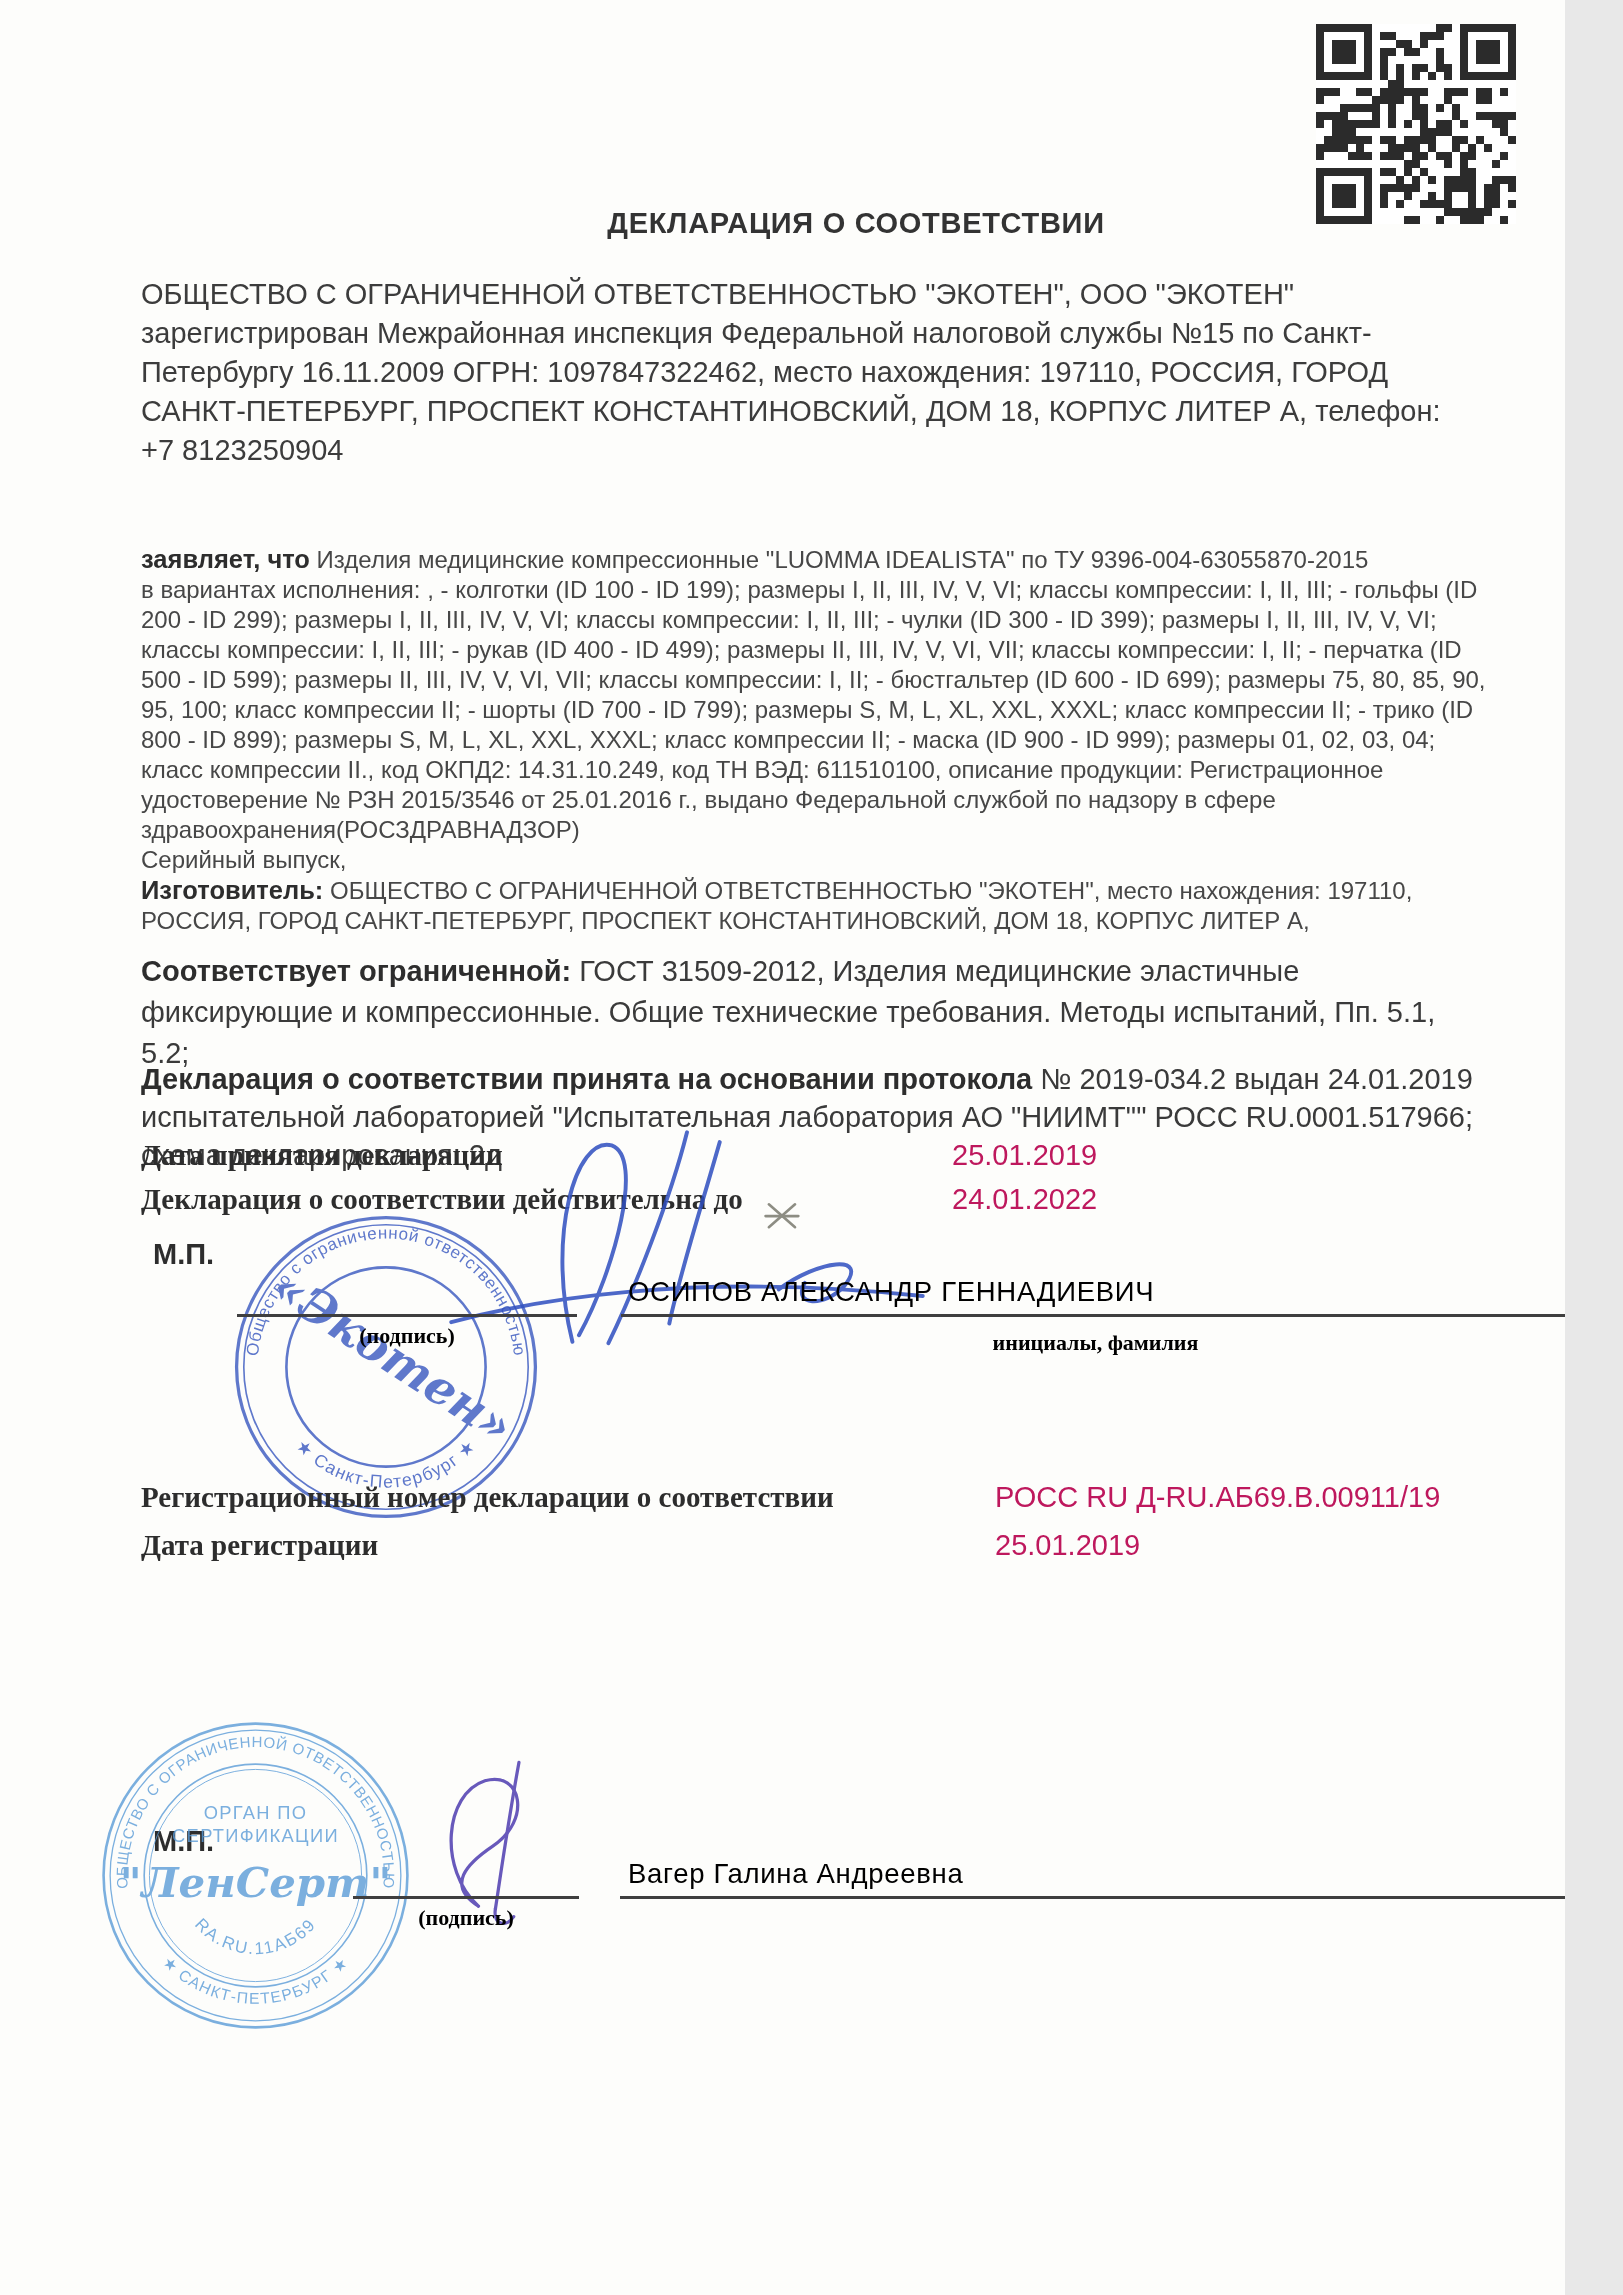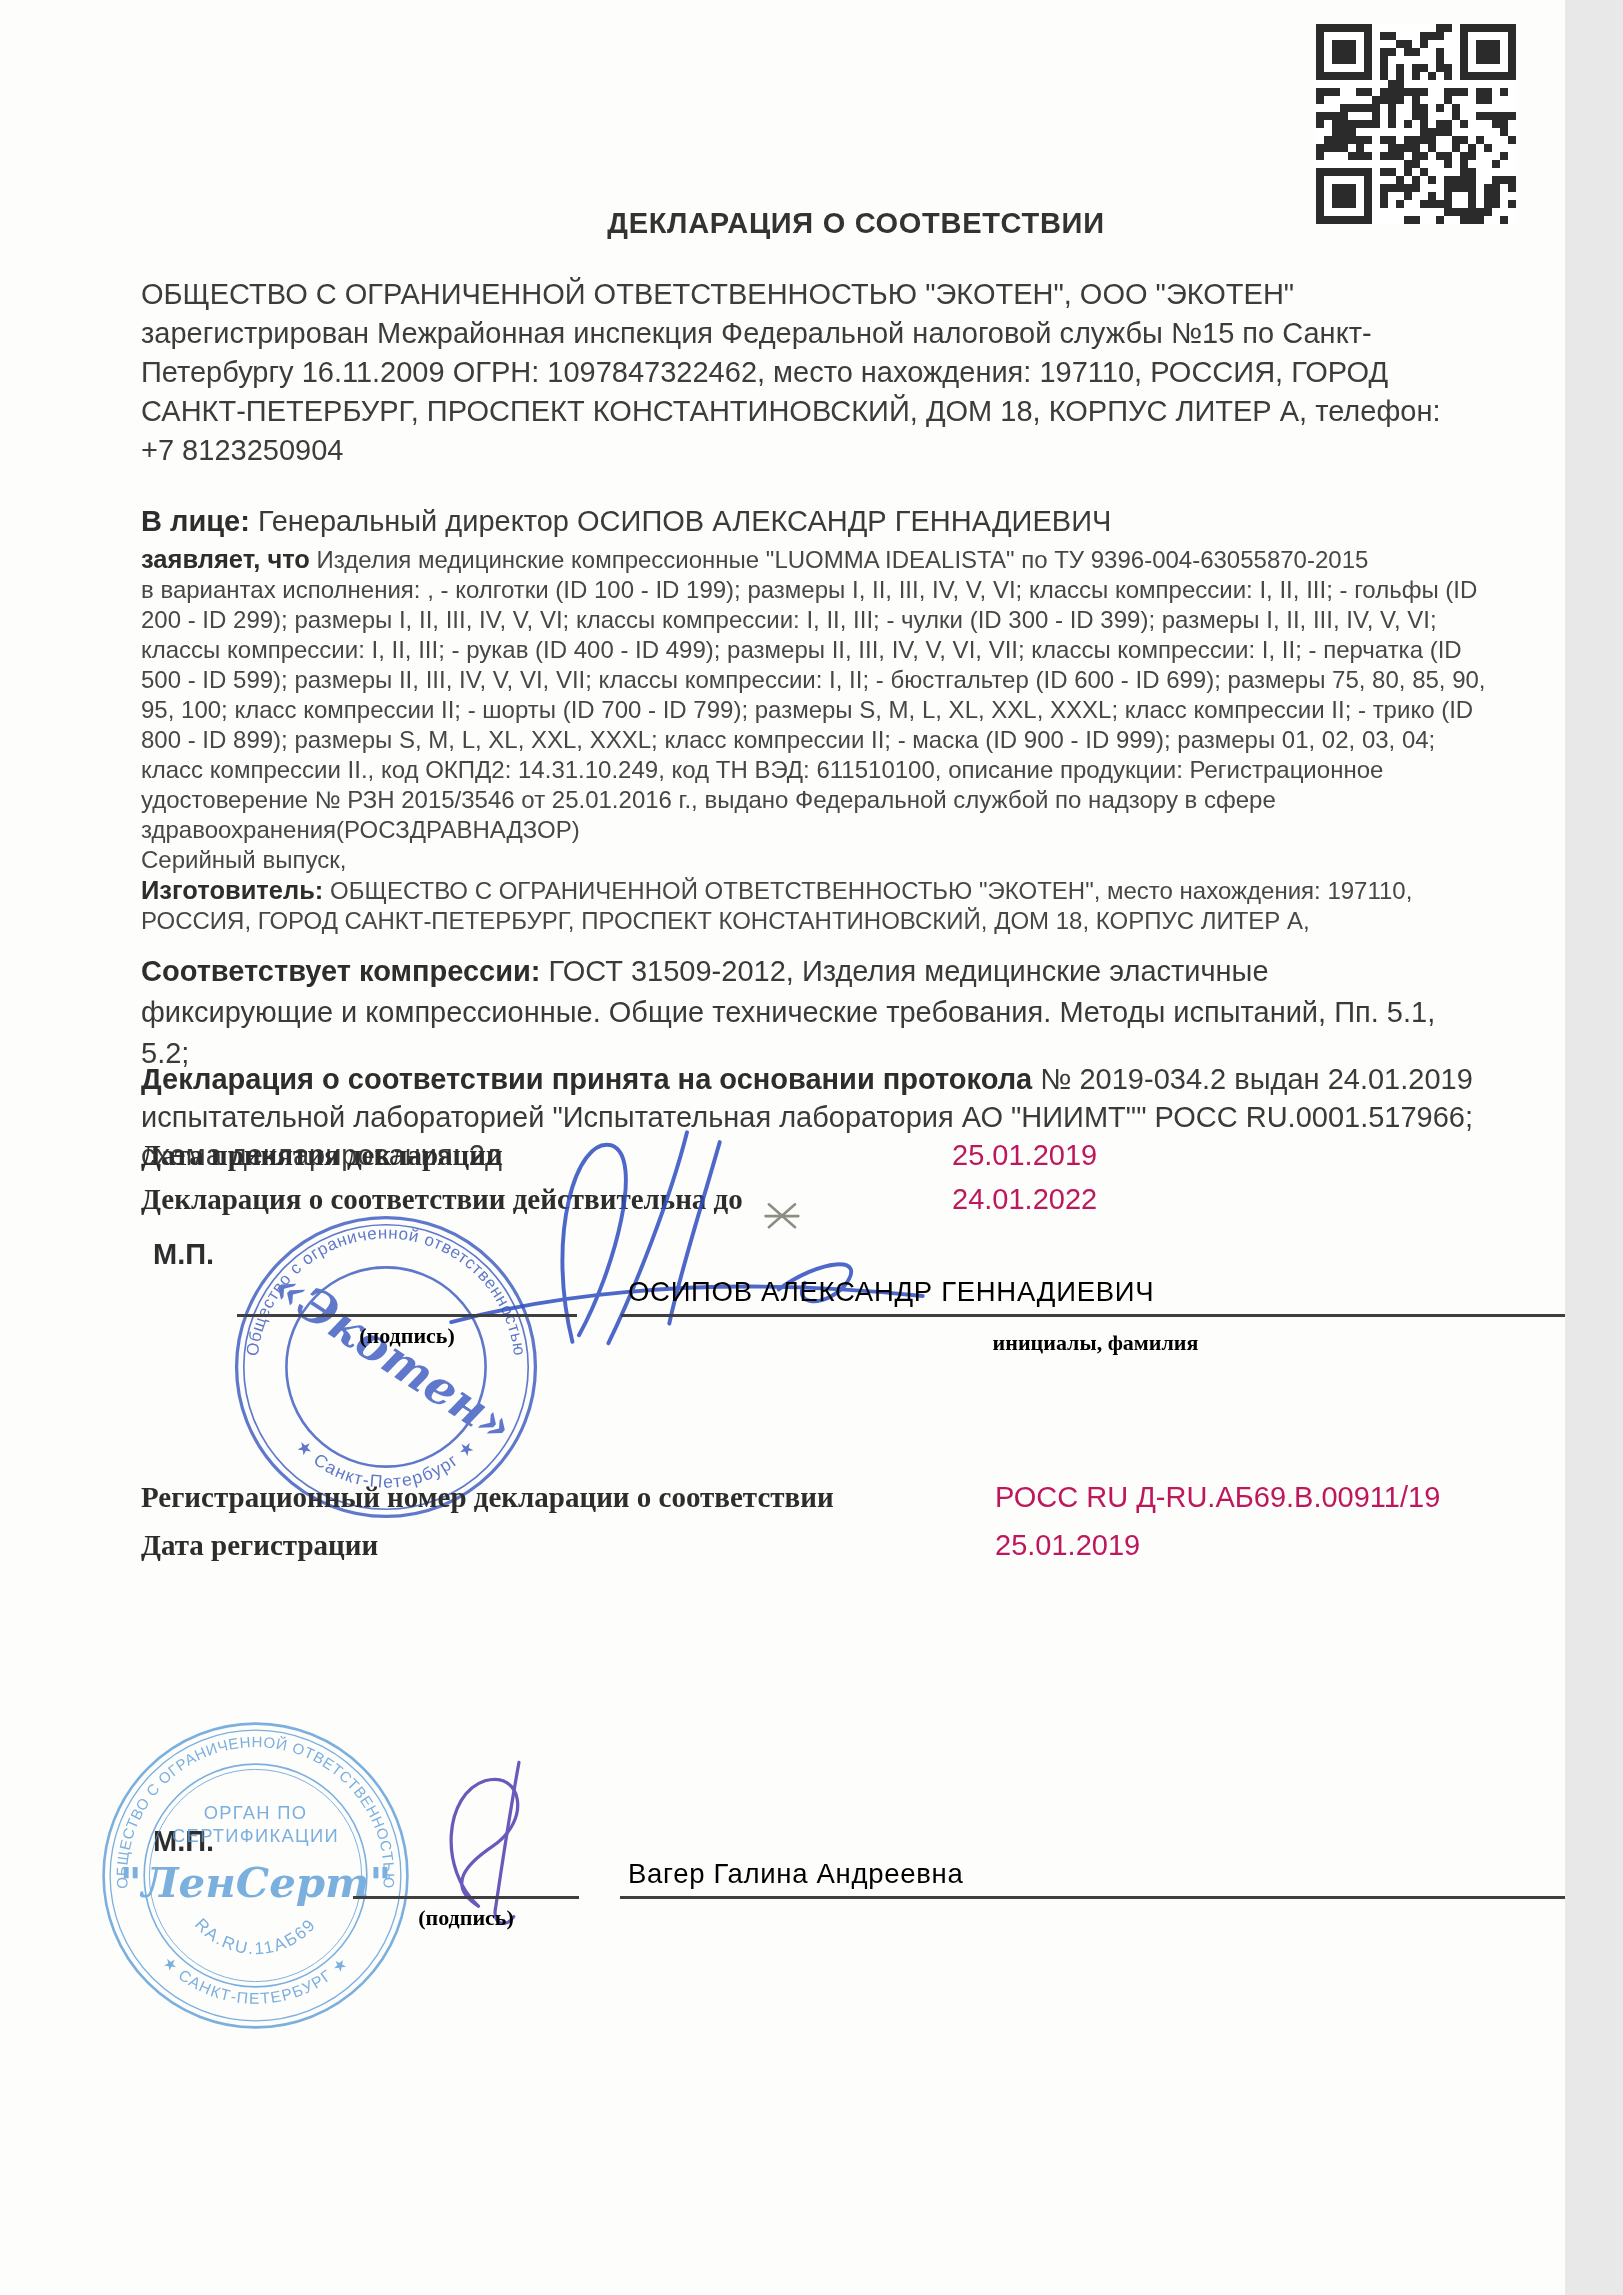--- a/index.html
+++ b/index.html
@@ -347,42 +347,39 @@
   </svg>
 
   <div class="abs title">ДЕКЛАРАЦИЯ О СООТВЕТСТВИИ</div>
 
   <div class="abs p-large pre declarant">ОБЩЕСТВО С ОГРАНИЧЕННОЙ ОТВЕТСТВЕННОСТЬЮ "ЭКОТЕН", ООО "ЭКОТЕН"
 зарегистрирован Межрайонная инспекция Федеральной налоговой службы №15 по Санкт-
 Петербургу 16.11.2009 ОГРН: 1097847322462, место нахождения: 197110, РОССИЯ, ГОРОД
 САНКТ-ПЕТЕРБУРГ, ПРОСПЕКТ КОНСТАНТИНОВСКИЙ, ДОМ 18, КОРПУС ЛИТЕР А, телефон:
 +7 8123250904</div>
 
-  <div class="abs person pre">
-    <span class="b">В лице:</span><span> Генеральный директор ОСИПОВ АЛЕКСАНДР ГЕННАДИЕВИЧ</span>
-  </div>
 
   <div class="abs declares pre">
     <span class="b">заявляет, что</span><span> Изделия медицинские компрессионные "LUOMMA IDEALISTA" по ТУ 9396-004-63055870-2015
 в вариантах исполнения: , - колготки (ID 100 - ID 199); размеры I, II, III, IV, V, VI; классы компрессии: I, II, III; - гольфы (ID
 200 - ID 299); размеры I, II, III, IV, V, VI; классы компрессии: I, II, III; - чулки (ID 300 - ID 399); размеры I, II, III, IV, V, VI;
 классы компрессии: I, II, III; - рукав (ID 400 - ID 499); размеры II, III, IV, V, VI, VII; классы компрессии: I, II; - перчатка (ID
 500 - ID 599); размеры II, III, IV, V, VI, VII; классы компрессии: I, II; - бюстгальтер (ID 600 - ID 699); размеры 75, 80, 85, 90,
 95, 100; класс компрессии II; - шорты (ID 700 - ID 799); размеры S, M, L, XL, XXL, XXXL; класс компрессии II; - трико (ID
 800 - ID 899); размеры S, M, L, XL, XXL, XXXL; класс компрессии II; - маска (ID 900 - ID 999); размеры 01, 02, 03, 04;
 класс компрессии II., код ОКПД2: 14.31.10.249, код ТН ВЭД: 611510100, описание продукции: Регистрационное
 удостоверение № РЗН 2015/3546 от 25.01.2016 г., выдано Федеральной службой по надзору в сфере
 здравоохранения(РОСЗДРАВНАДЗОР)
 Серийный выпуск,
 </span><span class="b">Изготовитель:</span><span> ОБЩЕСТВО С ОГРАНИЧЕННОЙ ОТВЕТСТВЕННОСТЬЮ "ЭКОТЕН", место нахождения: 197110,
 РОССИЯ, ГОРОД САНКТ-ПЕТЕРБУРГ, ПРОСПЕКТ КОНСТАНТИНОВСКИЙ, ДОМ 18, КОРПУС ЛИТЕР А,</span>
   </div>
 
   <div class="abs conforms pre">
-    <span class="b">Соответствует компрессии:</span><span> ГОСТ 31509-2012, Изделия медицинские эластичные
+    <span class="b">Соответствует ограниченной:</span><span> ГОСТ 31509-2012, Изделия медицинские эластичные
 фиксирующие и компрессионные. Общие технические требования. Методы испытаний, Пп. 5.1,
 5.2;</span>
   </div>
 
   <div class="abs basis pre">
     <span class="b">Декларация о соответствии принята на основании протокола</span><span> № 2019-034.2 выдан 24.01.2019
 испытательной лабораторией "Испытательная лаборатория АО "НИИМТ"" РОСС RU.0001.517966;
 схема декларирования: 2д</span>
   </div>
 

